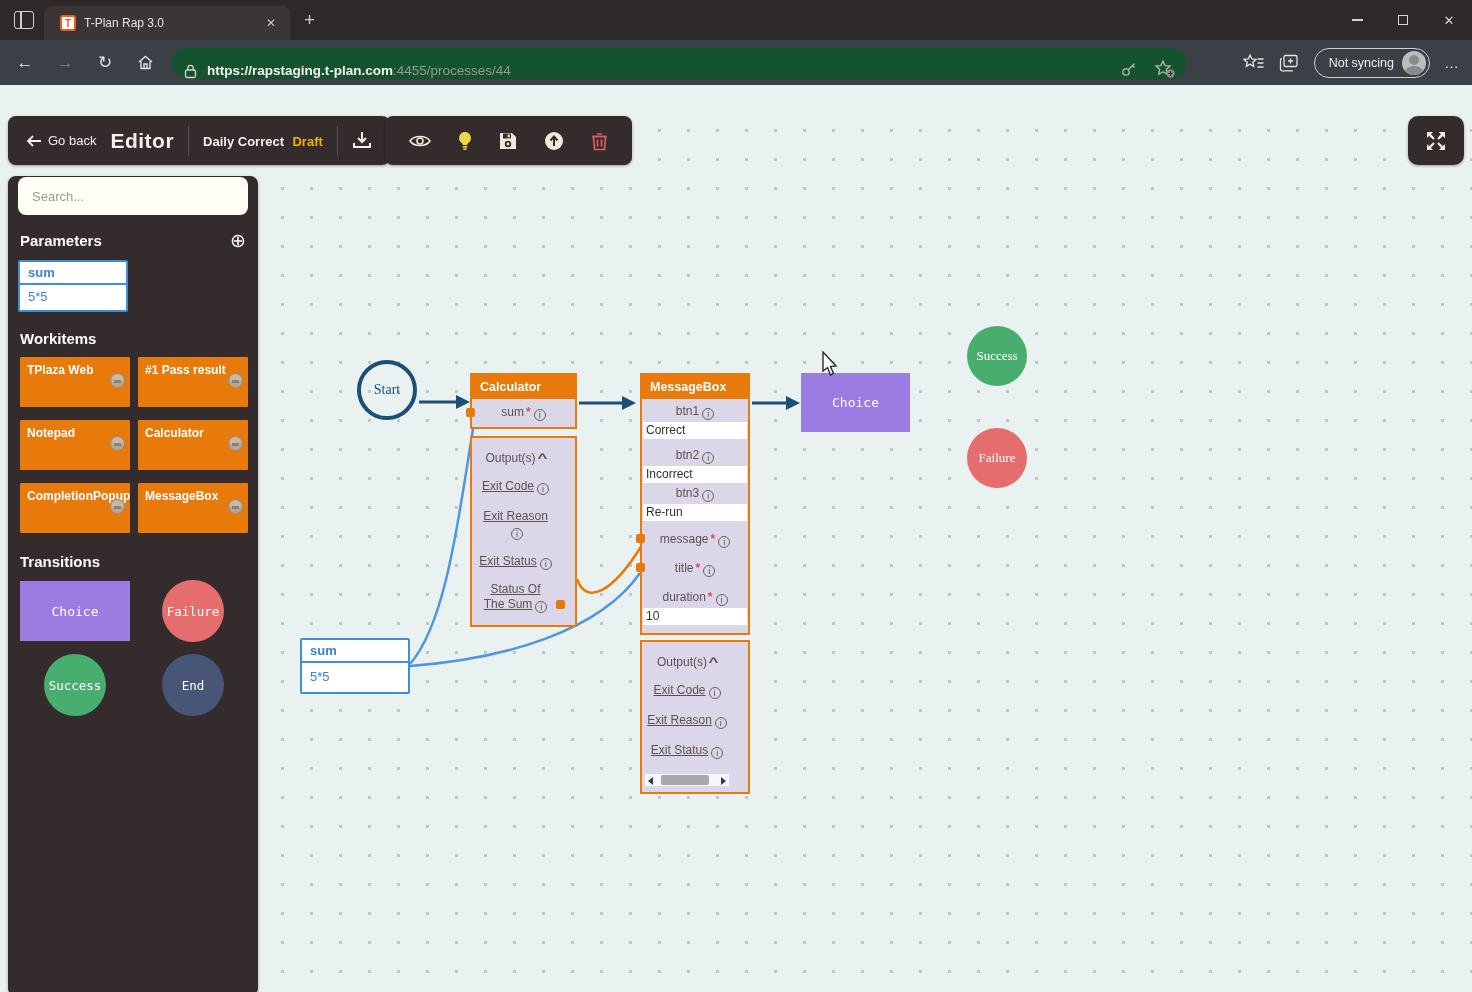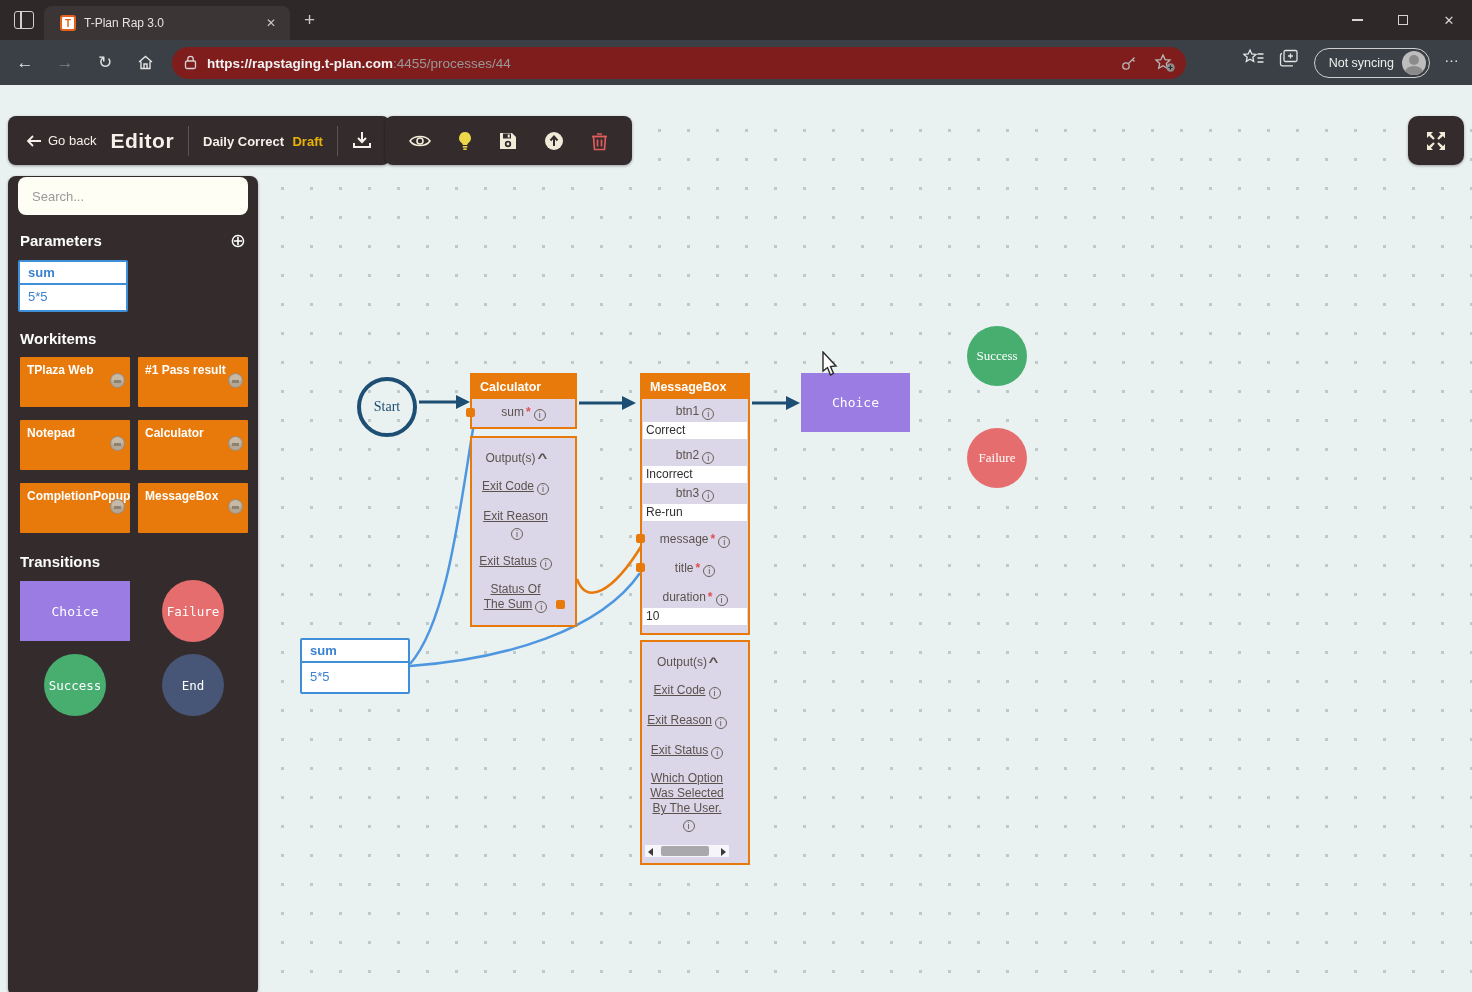--- a/index.html
+++ b/index.html
@@ -15,25 +15,25 @@
   .tab-close { color:#c9c7c7; font-size:12px; padding:2px 6px; cursor:default; }
   .newtab { color:#c9c7c7; font-size:19px; margin-left:14px; }
   .wincontrols { position:absolute; right:0; top:0; height:40px; display:flex; align-items:center; }
   .winbtn { width:46px; height:40px; display:flex; align-items:center; justify-content:center; color:#d6d4d4; font-size:13px; }
   .winbtn .sq { width:10px; height:10px; border:1.2px solid #d6d4d4; }
   .winbtn .mindash { width:11px; height:1.5px; background:#d6d4d4; display:block; }
 
   .navbar { height:45px; background:#3a4046; display:flex; align-items:center; }
   .navic { width:30px; text-align:center; color:#e3e3e3; font-size:17px; margin-left:10px; }
   .navic.dim { color:#7d8288; }
-  .urlpill { height:32px; background:#7f1d1d; border-radius:16px; flex:0 0 1014px; margin-left:12px; display:flex; align-items:center; padding:0 10px 0 12px; }
+  .urlpill { height:32px; background:#14532d; border-radius:16px; flex:0 0 1014px; margin-left:12px; display:flex; align-items:flex-end; padding:0 10px 0 12px; }
   .url-main { color:#f2f2f2; font-size:13.5px; font-weight:600; }
   .url-suffix { color:#9a9799; font-size:13.5px; }
   .pill-icons { margin-left:auto; display:flex; align-items:center; gap:16px; }
-  .navbar .right { margin-left:auto; display:flex; align-items:flex-start; gap:14px; padding-right:12px; }
+  .navbar .right { margin-left:auto; display:flex; align-items:center; gap:14px; padding-right:12px; }
   .notsync { height:30px; border:1px solid #cfcfcf; border-radius:15px; display:flex; align-items:center; gap:8px; padding:0 3px 0 14px; color:#eee; font-size:12.5px; }
   .avatar { width:24px; height:24px; border-radius:50%; background:#bdbdbd; position:relative; overflow:hidden; }
   .avatar::before { content:""; position:absolute; left:7px; top:4px; width:10px; height:10px; border-radius:50%; background:#8b8b8b; }
   .avatar::after { content:""; position:absolute; left:3px; top:15px; width:18px; height:12px; border-radius:50%; background:#8b8b8b; }
   .dots3 { color:#e3e3e3; font-size:15px; letter-spacing:1px; }
   svg.ic { display:block; }
 
   
   .page { position:relative; width:1472px; height:907px; background:#eaf1f1;
     background-image:radial-gradient(#bfc9c9 1.6px, transparent 1.9px); background-size:29px 29px; background-position:7px 3px;margin-top:28px; }
@@ -270,21 +270,21 @@
       <span>Transitions</span>
     </div>
     <div class="tr-grid">
       <div class="choice-rect">Choice</div>
       <div class="circ c-fail">Failure</div>
       <div class="circ c-succ">Success</div>
       <div class="circ c-end">End</div>
     </div>
   </div>
 
-  <div class="cnode startcirc" style="left:357px; top:264px;">
+  <div class="cnode startcirc" style="left:357px; top:247px;">
     <span>Start</span>
   </div>
 
   <div class="cnode flownode" style="left:470px; top:260px;">
     <div class="node-main">
       <div class="node-head">Calculator</div>
       <div class="nrow">
         <span class="cdot" style="left:-6px; top:9px;"></span>
         <span>sum</span><span class="req"></span><span class="info"></span>
       </div>
@@ -329,21 +329,20 @@
       <div class="fld-input">10</div>
     </div>
 
     <div class="outbox" style="margin-top:5px">
       <div class="outhead">
         <span>Output(s)</span><span class="chev">^</span>
       </div>
       <div class="outrow"><span>Exit Code</span><span class="info"></span></div>
       <div class="outrow"><span>Exit Reason</span><span class="info"></span></div>
       <div class="outrow"><span>Exit Status</span><span class="info"></span></div>
-      <div class="outrow" style="padding:5px 6px"><span>Which Option Was Selected By The User.</span><span class="info"></span></div>
       <div class="hscroll">
         <span class="hs-arrow hs-left"></span>
         <span class="hs-thumb"></span>
         <span class="hs-arrow hs-right"></span>
       </div>
     </div>
   </div>
 
   <div class="cnode choice-rect choice-node" style="left:801px; top:260px;">Choice</div>
   <div class="cnode serifcirc c-succ" style="left:967px; top:213px;">Success</div>

